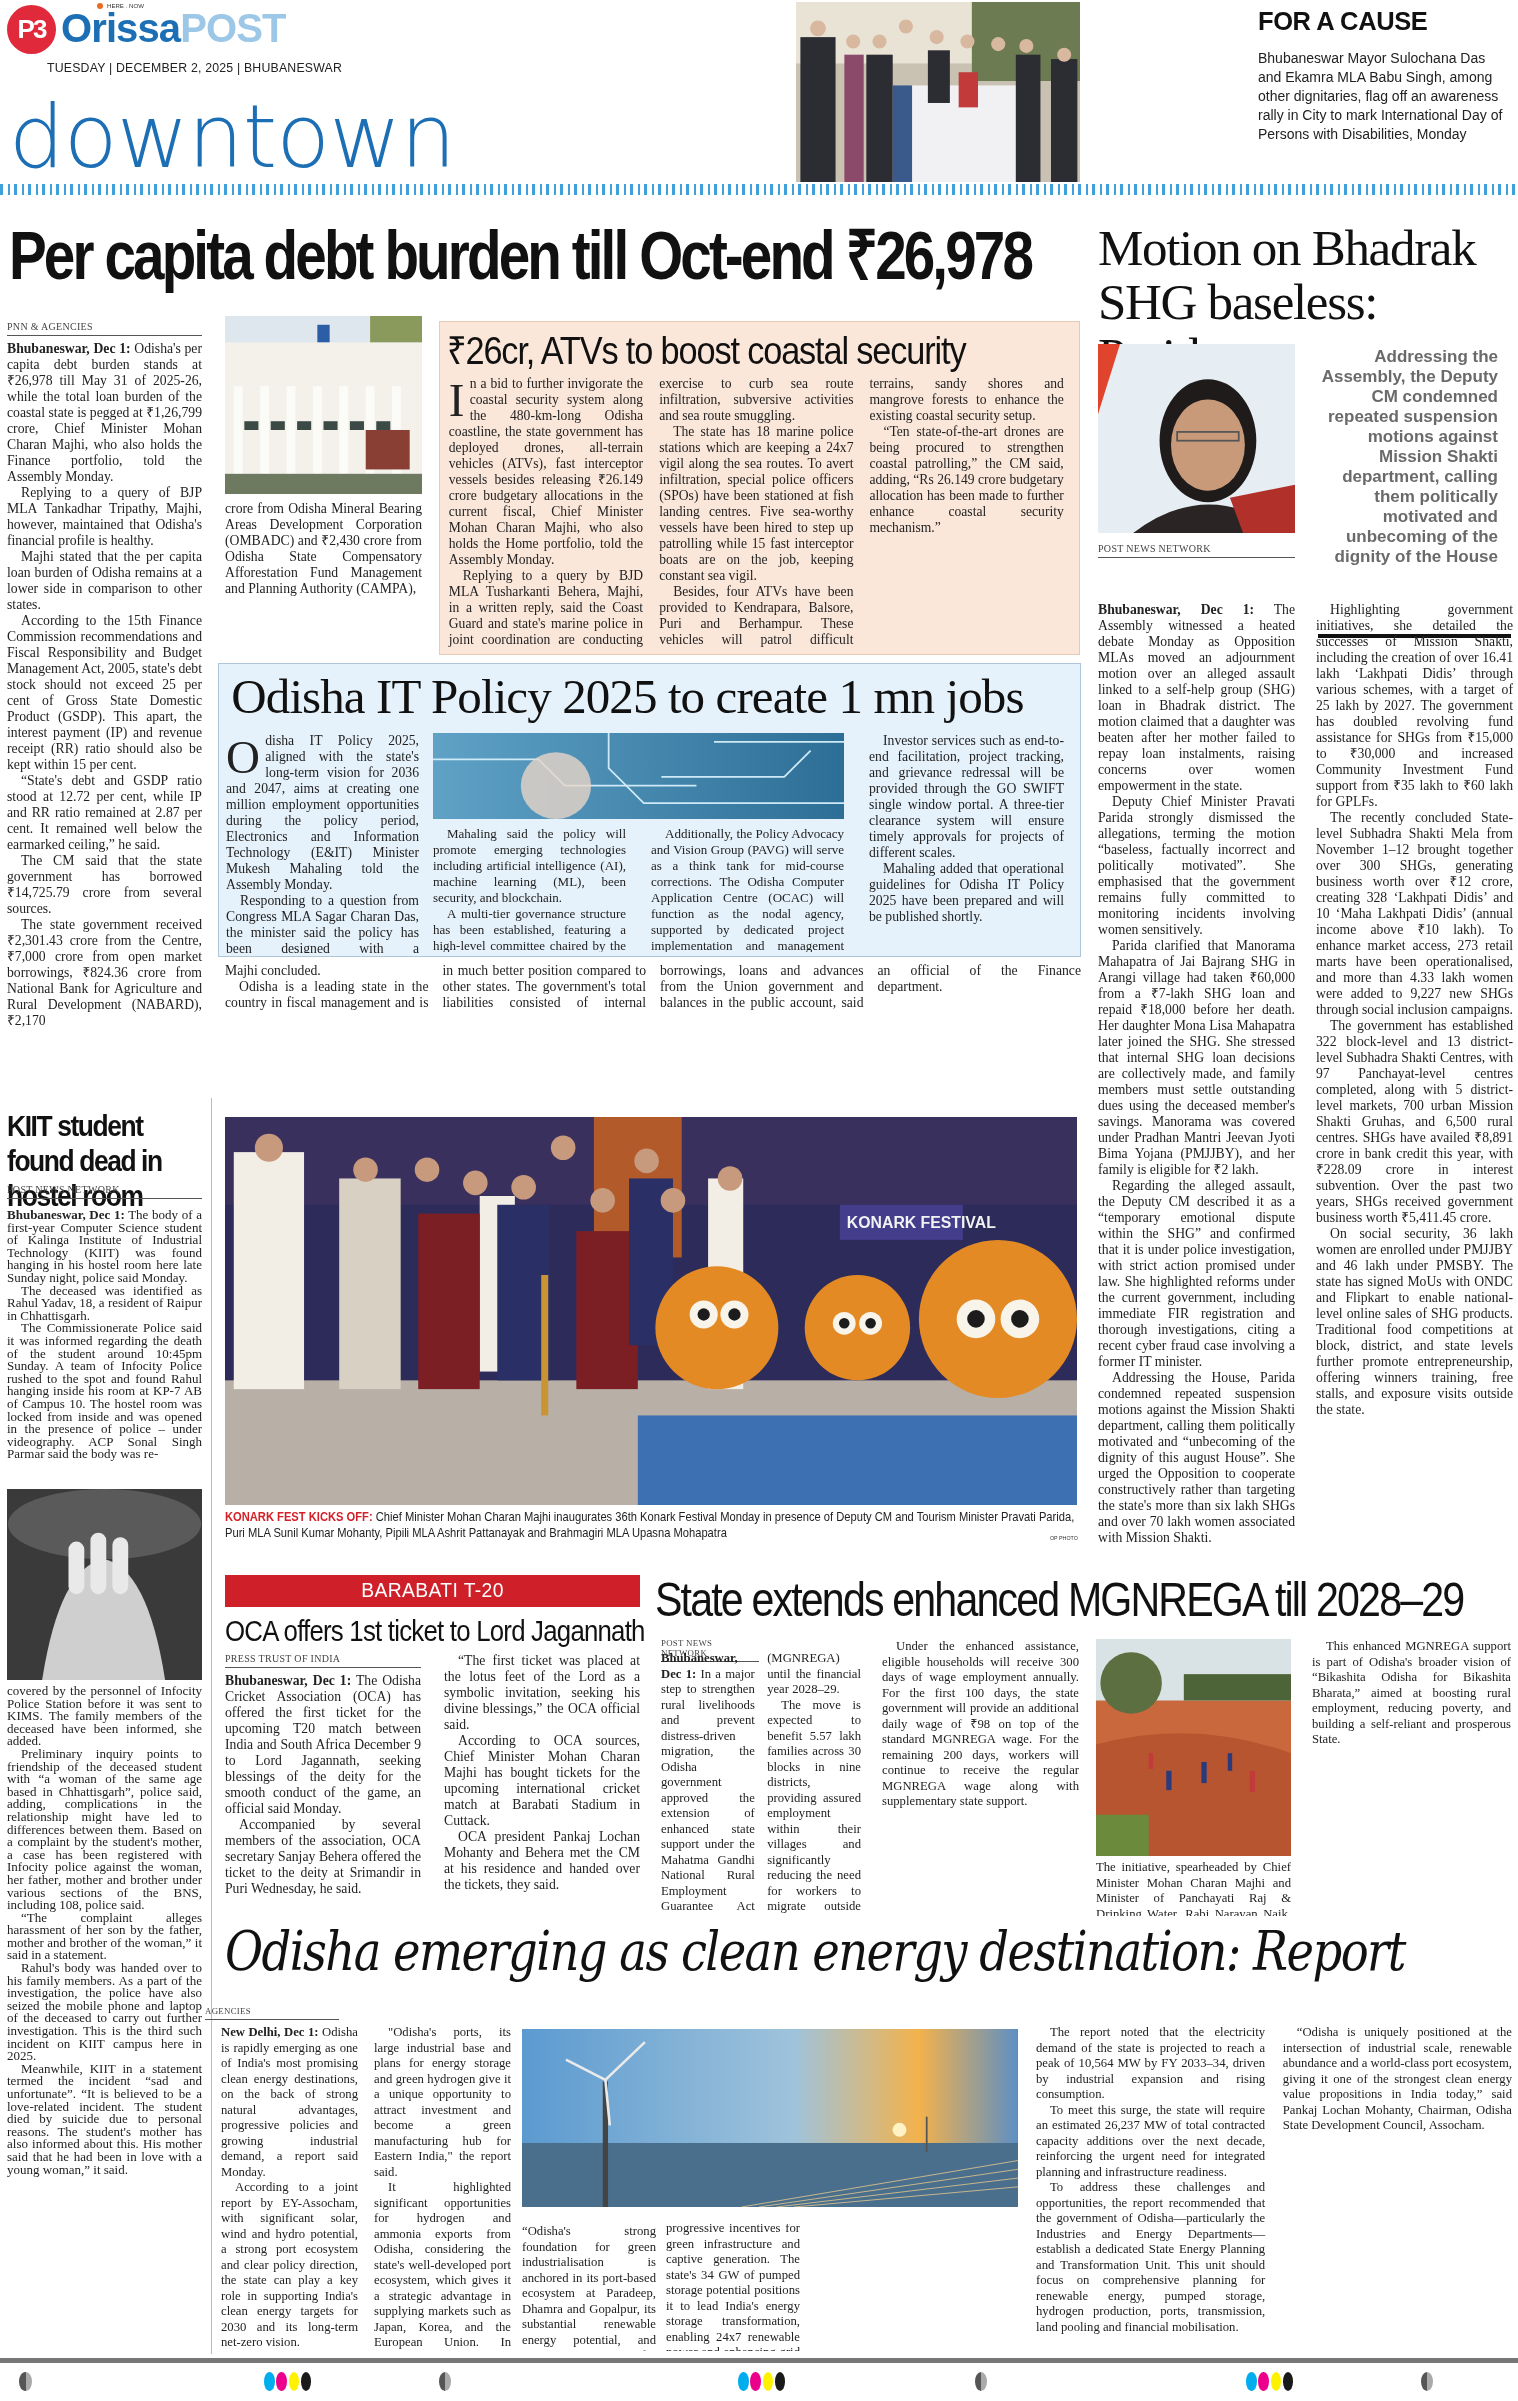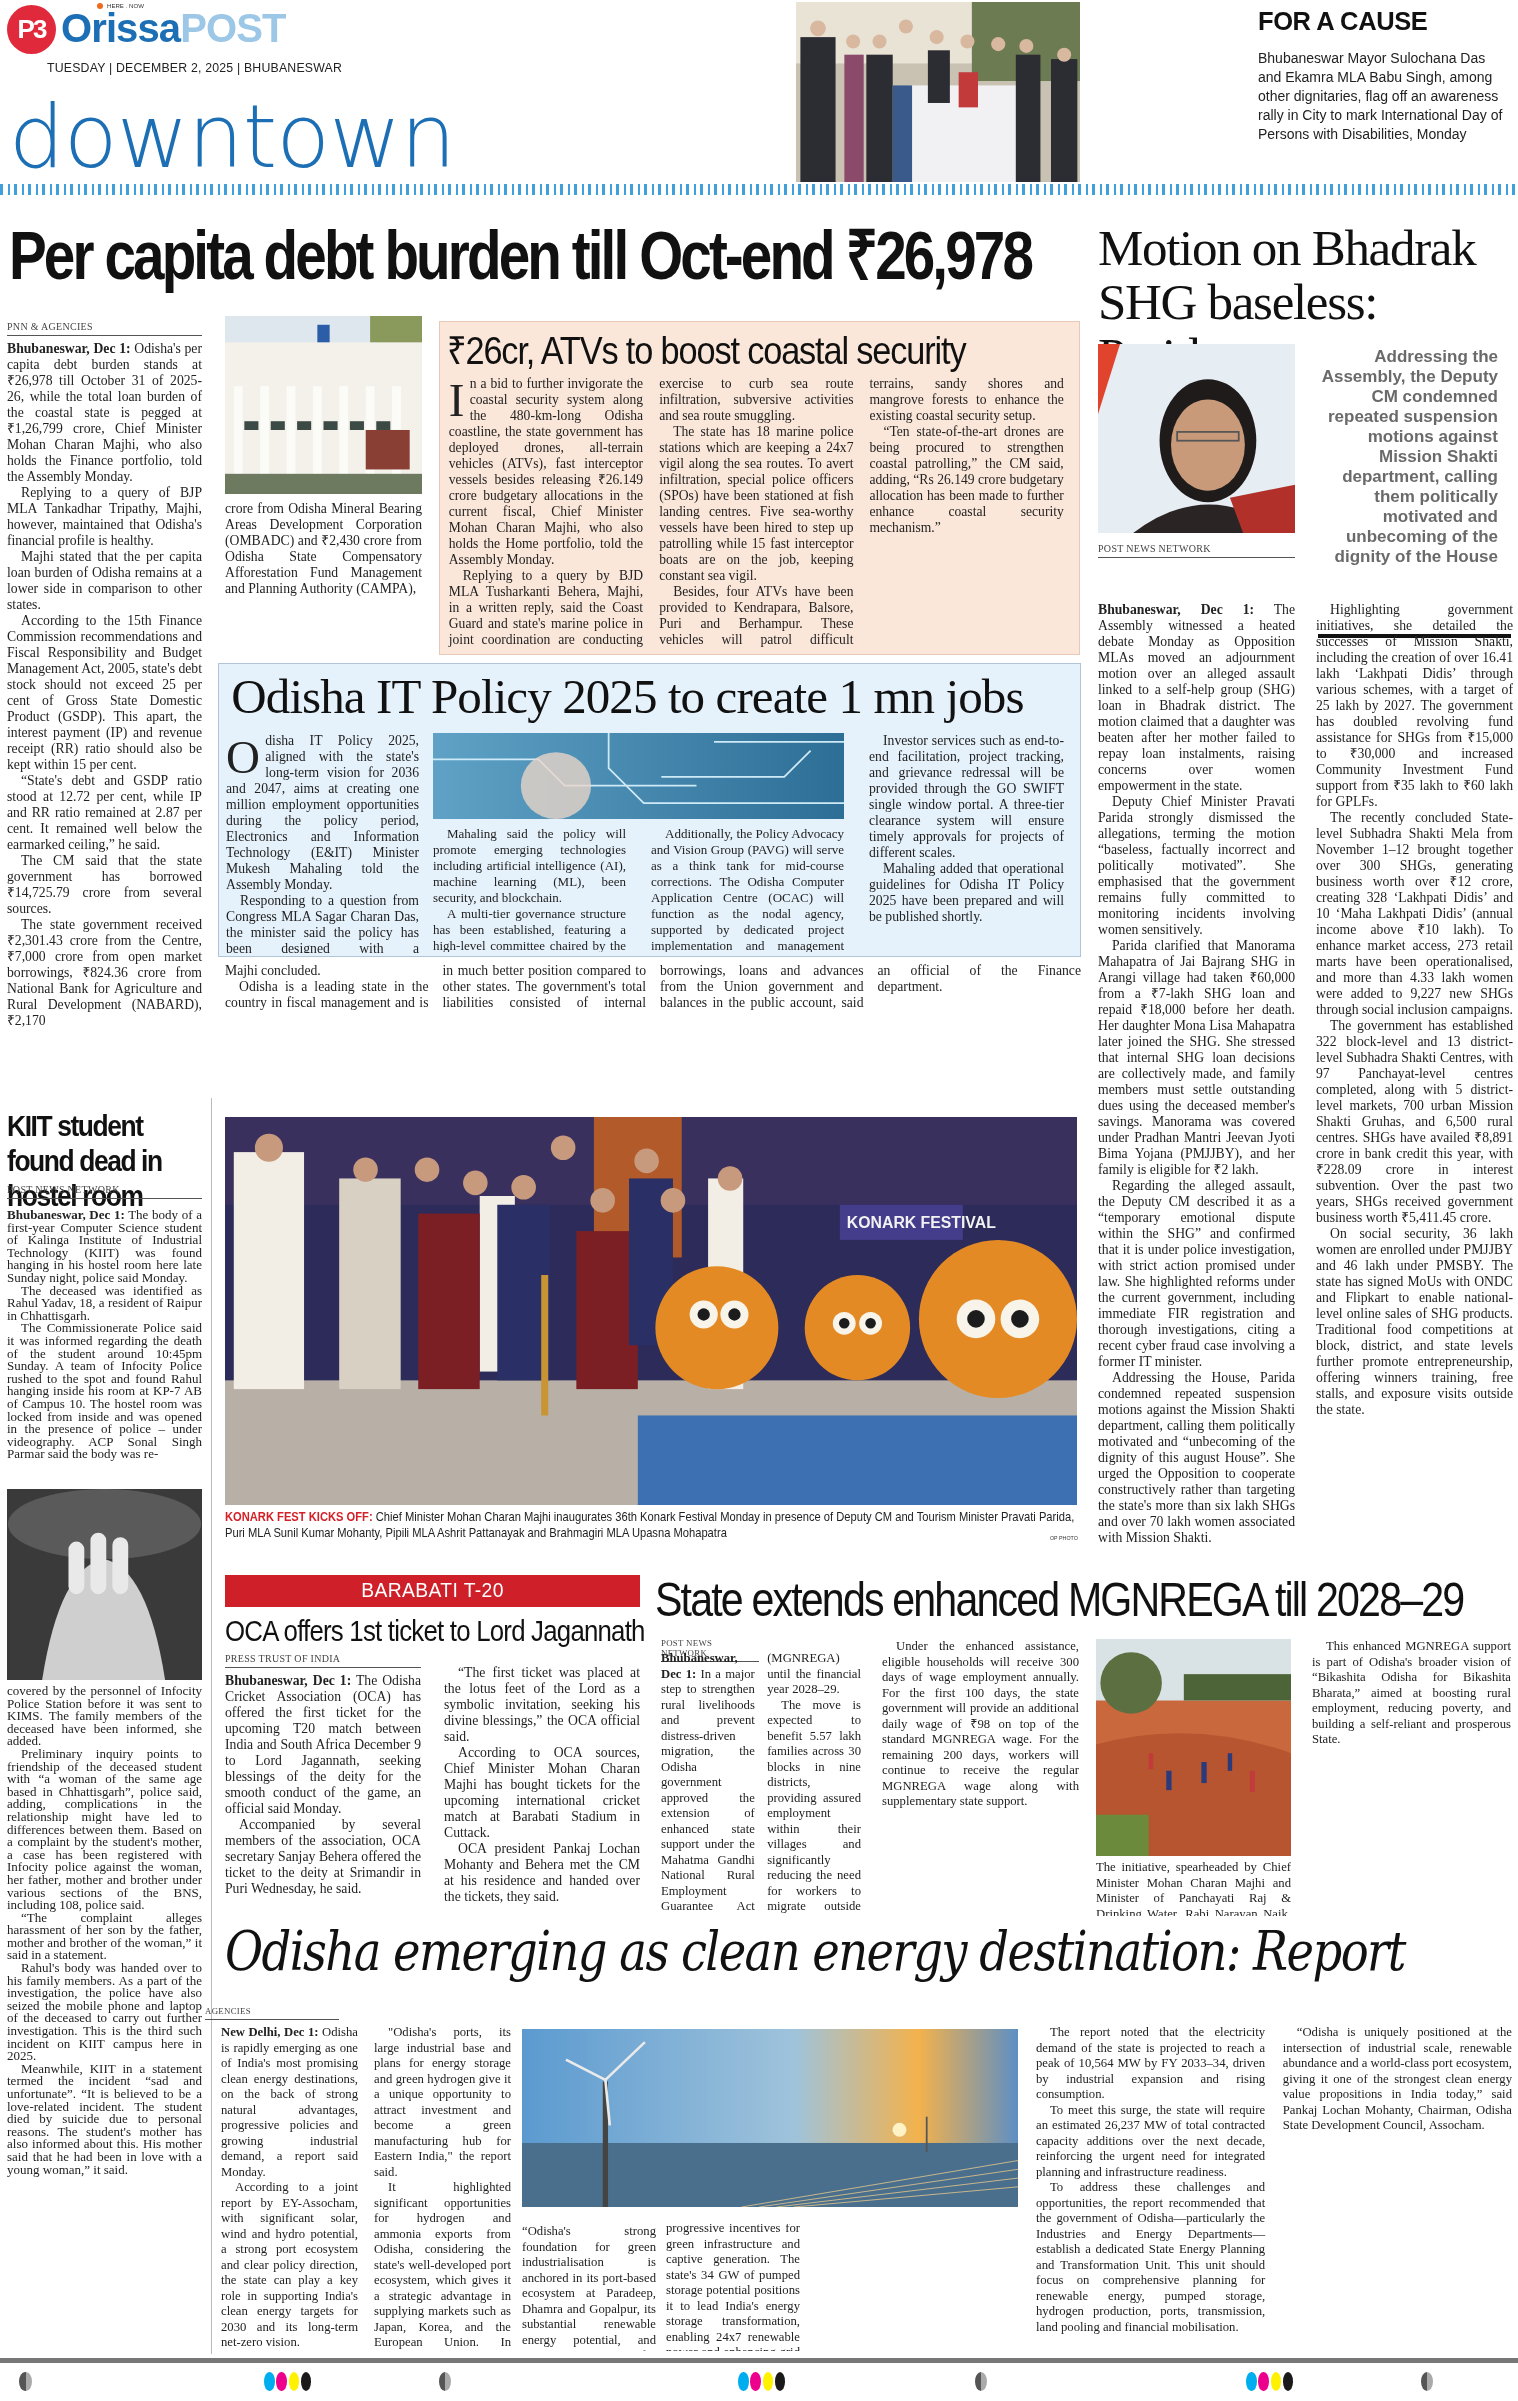--- a/index.html
+++ b/index.html
@@ -110,21 +110,21 @@
   </svg>
 </div>
 <div class="abs cause-title">FOR A CAUSE</div>
 <div class="abs cause-text">Bhubaneswar Mayor Sulochana Das and Ekamra MLA Babu Singh, among other dignitaries, flag off an awareness rally in City to mark International Day of Persons with Disabilities, Monday</div>
 
 <div class="abs dash-rule"></div>
 
 <div class="abs headline-main">Per capita debt burden till Oct-end ₹26,978</div>
 <div class="abs byline" style="left:7px;top:321px;width:195px;">PNN &amp; AGENCIES</div>
 <div class="abs body-txt" style="left:7px;top:341px;width:195px;height:748px;overflow:hidden;">
-  <p class="first"><span class="dateline">Bhubaneswar, Dec 1:</span> <span>Odisha's per capita debt burden stands at ₹26,978 till October 31 of 2025-26, while the total loan burden of the coastal state is pegged at ₹1,26,799 crore, Chief Minister Mohan Charan Majhi, who also holds the Finance portfolio, told the Assembly Monday.</span></p>
+  <p class="first"><span class="dateline">Bhubaneswar, Dec 1:</span> <span>Odisha's per capita debt burden stands at ₹26,978 till May 31 of 2025-26, while the total loan burden of the coastal state is pegged at ₹1,26,799 crore, Chief Minister Mohan Charan Majhi, who also holds the Finance portfolio, told the Assembly Monday.</span></p>
   <p>Replying to a query of BJP MLA Tankadhar Tripathy, Majhi, however, maintained that Odisha's financial profile is healthy.</p>
   <p>Majhi stated that the per capita loan burden of Odisha remains at a lower side in comparison to other states.</p>
   <p>According to the 15th Finance Commission recommendations and Fiscal Responsibility and Budget Management Act, 2005, state's debt stock should not exceed 25 per cent of Gross State Domestic Product (GSDP). This apart, the interest payment (IP) and revenue receipt (RR) ratio should also be kept within 15 per cent.</p>
   <p>“State's debt and GSDP ratio stood at 12.72 per cent, while IP and RR ratio remained at 2.87 per cent. It remained well below the earmarked ceiling,” he said.</p>
   <p>The CM said that the state government has borrowed ₹14,725.79 crore from several sources.</p>
   <p>The state government received ₹2,301.43 crore from the Centre, ₹7,000 crore from open market borrowings, ₹824.36 crore from National Bank for Agriculture and Rural Development (NABARD), ₹2,170</p>
 </div>
 
 <div class="abs photo" style="left:225px;top:316px;width:197px;height:178px;">
   <svg viewBox="0 0 224 203" preserveAspectRatio="none">
@@ -335,21 +335,21 @@
 </div>
 <div class="abs" style="left:1050px;top:1535px;font-family:'Liberation Sans',sans-serif;font-size:5.3px;color:#333;">OP PHOTO</div>
 
 <div class="abs barabati-tag">BARABATI T-20</div>
 <div class="abs oca-head">OCA offers 1st ticket to Lord Jagannath</div>
 <div class="abs byline" style="left:225px;top:1653px;width:196px;">PRESS TRUST OF INDIA</div>
 <div class="abs body-txt" style="left:225px;top:1673px;width:196px;height:242px;overflow:hidden;">
   <p class="first"><span class="dateline">Bhubaneswar, Dec 1:</span> <span>The Odisha Cricket Association (OCA) has offered the first ticket for the upcoming T20 match between India and South Africa December 9 to Lord Jagannath, seeking blessings of the deity for the smooth conduct of the game, an official said Monday.</span></p>
   <p>Accompanied by several members of the association, OCA secretary Sanjay Behera offered the ticket to the deity at Srimandir in Puri Wednesday, he said.</p>
 </div>
-<div class="abs body-txt" style="left:444px;top:1653px;width:196px;height:262px;overflow:hidden;margin-top:12px;">
+<div class="abs body-txt" style="left:444px;top:1653px;width:196px;height:262px;overflow:hidden;">
   <p>“The first ticket was placed at the lotus feet of the Lord as a symbolic invitation, seeking his divine blessings,” the OCA official said.</p>
   <p>According to OCA sources, Chief Minister Mohan Charan Majhi has bought tickets for the upcoming international cricket match at Barabati Stadium in Cuttack.</p>
   <p>OCA president Pankaj Lochan Mohanty and Behera met the CM at his residence and handed over the tickets, they said.</p>
 </div>
 
 <div class="abs mg-head">State extends enhanced MGNREGA till 2028–29</div>
 <div class="abs byline" style="left:661px;top:1638px;width:98px;font-size:8.8px;">POST NEWS NETWORK</div>
 <div class="abs body-txt cols" style="left:661px;top:1651px;width:200px;height:265px;column-count:2;column-gap:12.3px;overflow:hidden;font-size:12.7px;line-height:15.5px;">
   <p class="first"><span class="dateline">Bhubaneswar, Dec 1:</span> <span>In a major step to strengthen rural livelihoods and prevent distress-driven migration, the Odisha government approved the extension of enhanced state support under the Mahatma Gandhi National Rural Employment Guarantee Act (MGNREGA) until the financial year 2028–29.</span></p>
   <p>The move is expected to benefit 5.57 lakh families across 30 blocks in nine districts, providing assured employment within their villages and significantly reducing the need for workers to migrate outside the state in search of work.</p>

